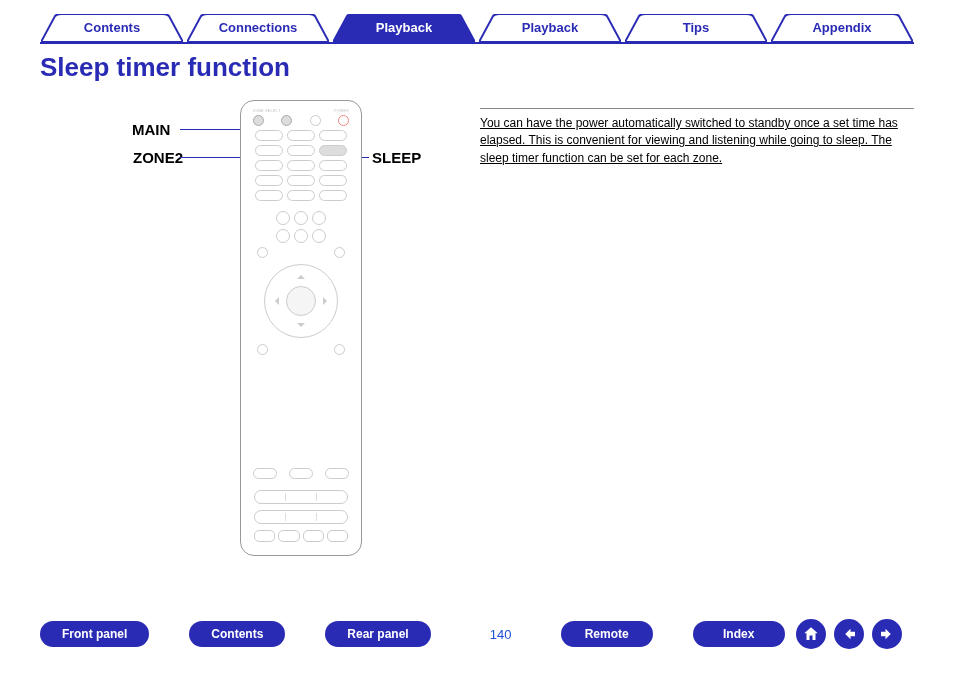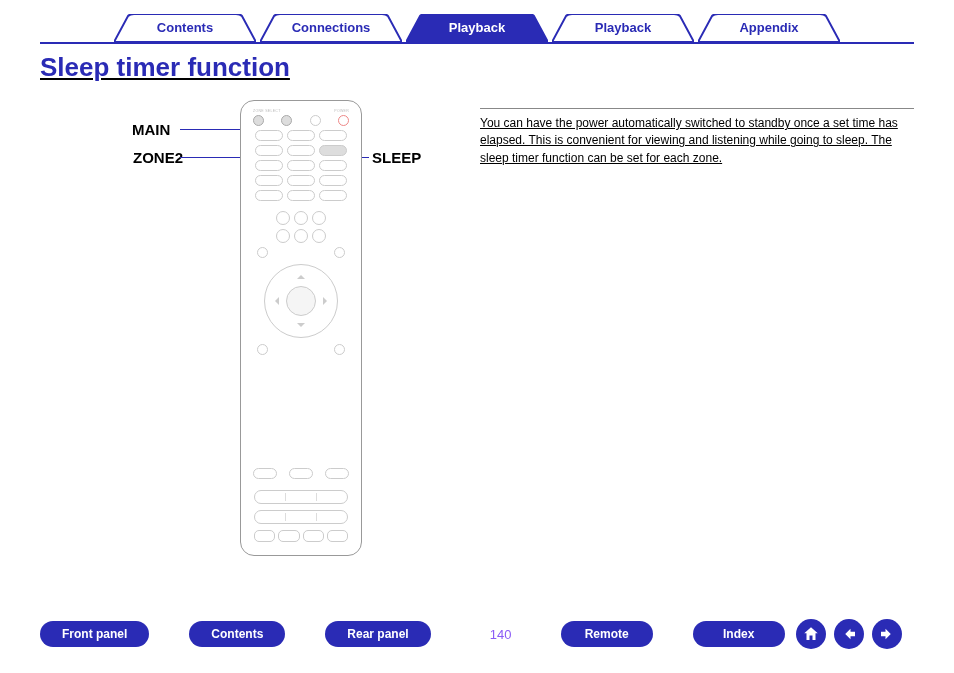--- a/index.html
+++ b/index.html
@@ -40,21 +40,20 @@
   }
 
   
   .content {
     display: flex;
     padding: 8px 40px 0 40px;
   }
   .left {
     width: 440px;
     position: relative;
-    text-decoration: underline;
   }
   .title {
     font-size: 26px;
     font-weight: bold;
     color: #2a2bb5;
     margin-bottom: 22px;
   }
   .callout {
     position: absolute;
     font-size: 15px;
@@ -174,21 +173,21 @@
     border-radius: 14px;
     height: 26px;
     line-height: 26px;
     padding: 0 22px;
     margin-right: 40px;
     text-align: center;
     min-width: 92px;
   }
   .pagenum {
     font-size: 13px;
-    color: #8b5cf6;
+    color: #1d4ed8;
     width: 60px;
     text-align: center;
     margin-right: 30px;
   }
   .nav-icons {
     margin-left: auto;
     display: flex;
     gap: 8px;
   }
   .circ {
@@ -221,20 +220,26 @@
     <svg viewBox="0 0 142 28" preserveAspectRatio="none">
         <path d="M0,28 L14,2 Q16,0 20,0 L122,0 Q126,0 128,2 L142,28 Z" fill="#2a2bb5" stroke="#2a2bb5" stroke-width="2"></path>
       </svg>
     <span>Playback</span>
   </div>
   <div class="tab">
     <svg viewBox="0 0 142 28" preserveAspectRatio="none">
         <path d="M0,28 L14,2 Q16,0 20,0 L122,0 Q126,0 128,2 L142,28 Z" fill="#fff" stroke="#2a2bb5" stroke-width="2"></path>
       </svg>
     <span>Playback</span>
+  </div>
+  <div class="tab">
+    <svg viewBox="0 0 142 28" preserveAspectRatio="none">
+        <path d="M0,28 L14,2 Q16,0 20,0 L122,0 Q126,0 128,2 L142,28 Z" fill="#fff" stroke="#2a2bb5" stroke-width="2"></path>
+      </svg>
+    <span>Tips</span>
   </div>
   <div class="tab">
     <svg viewBox="0 0 142 28" preserveAspectRatio="none">
         <path d="M0,28 L14,2 Q16,0 20,0 L122,0 Q126,0 128,2 L142,28 Z" fill="#fff" stroke="#2a2bb5" stroke-width="2"></path>
       </svg>
     <span>Appendix</span>
   </div>
 </div>
 <hr class="hr">
 

